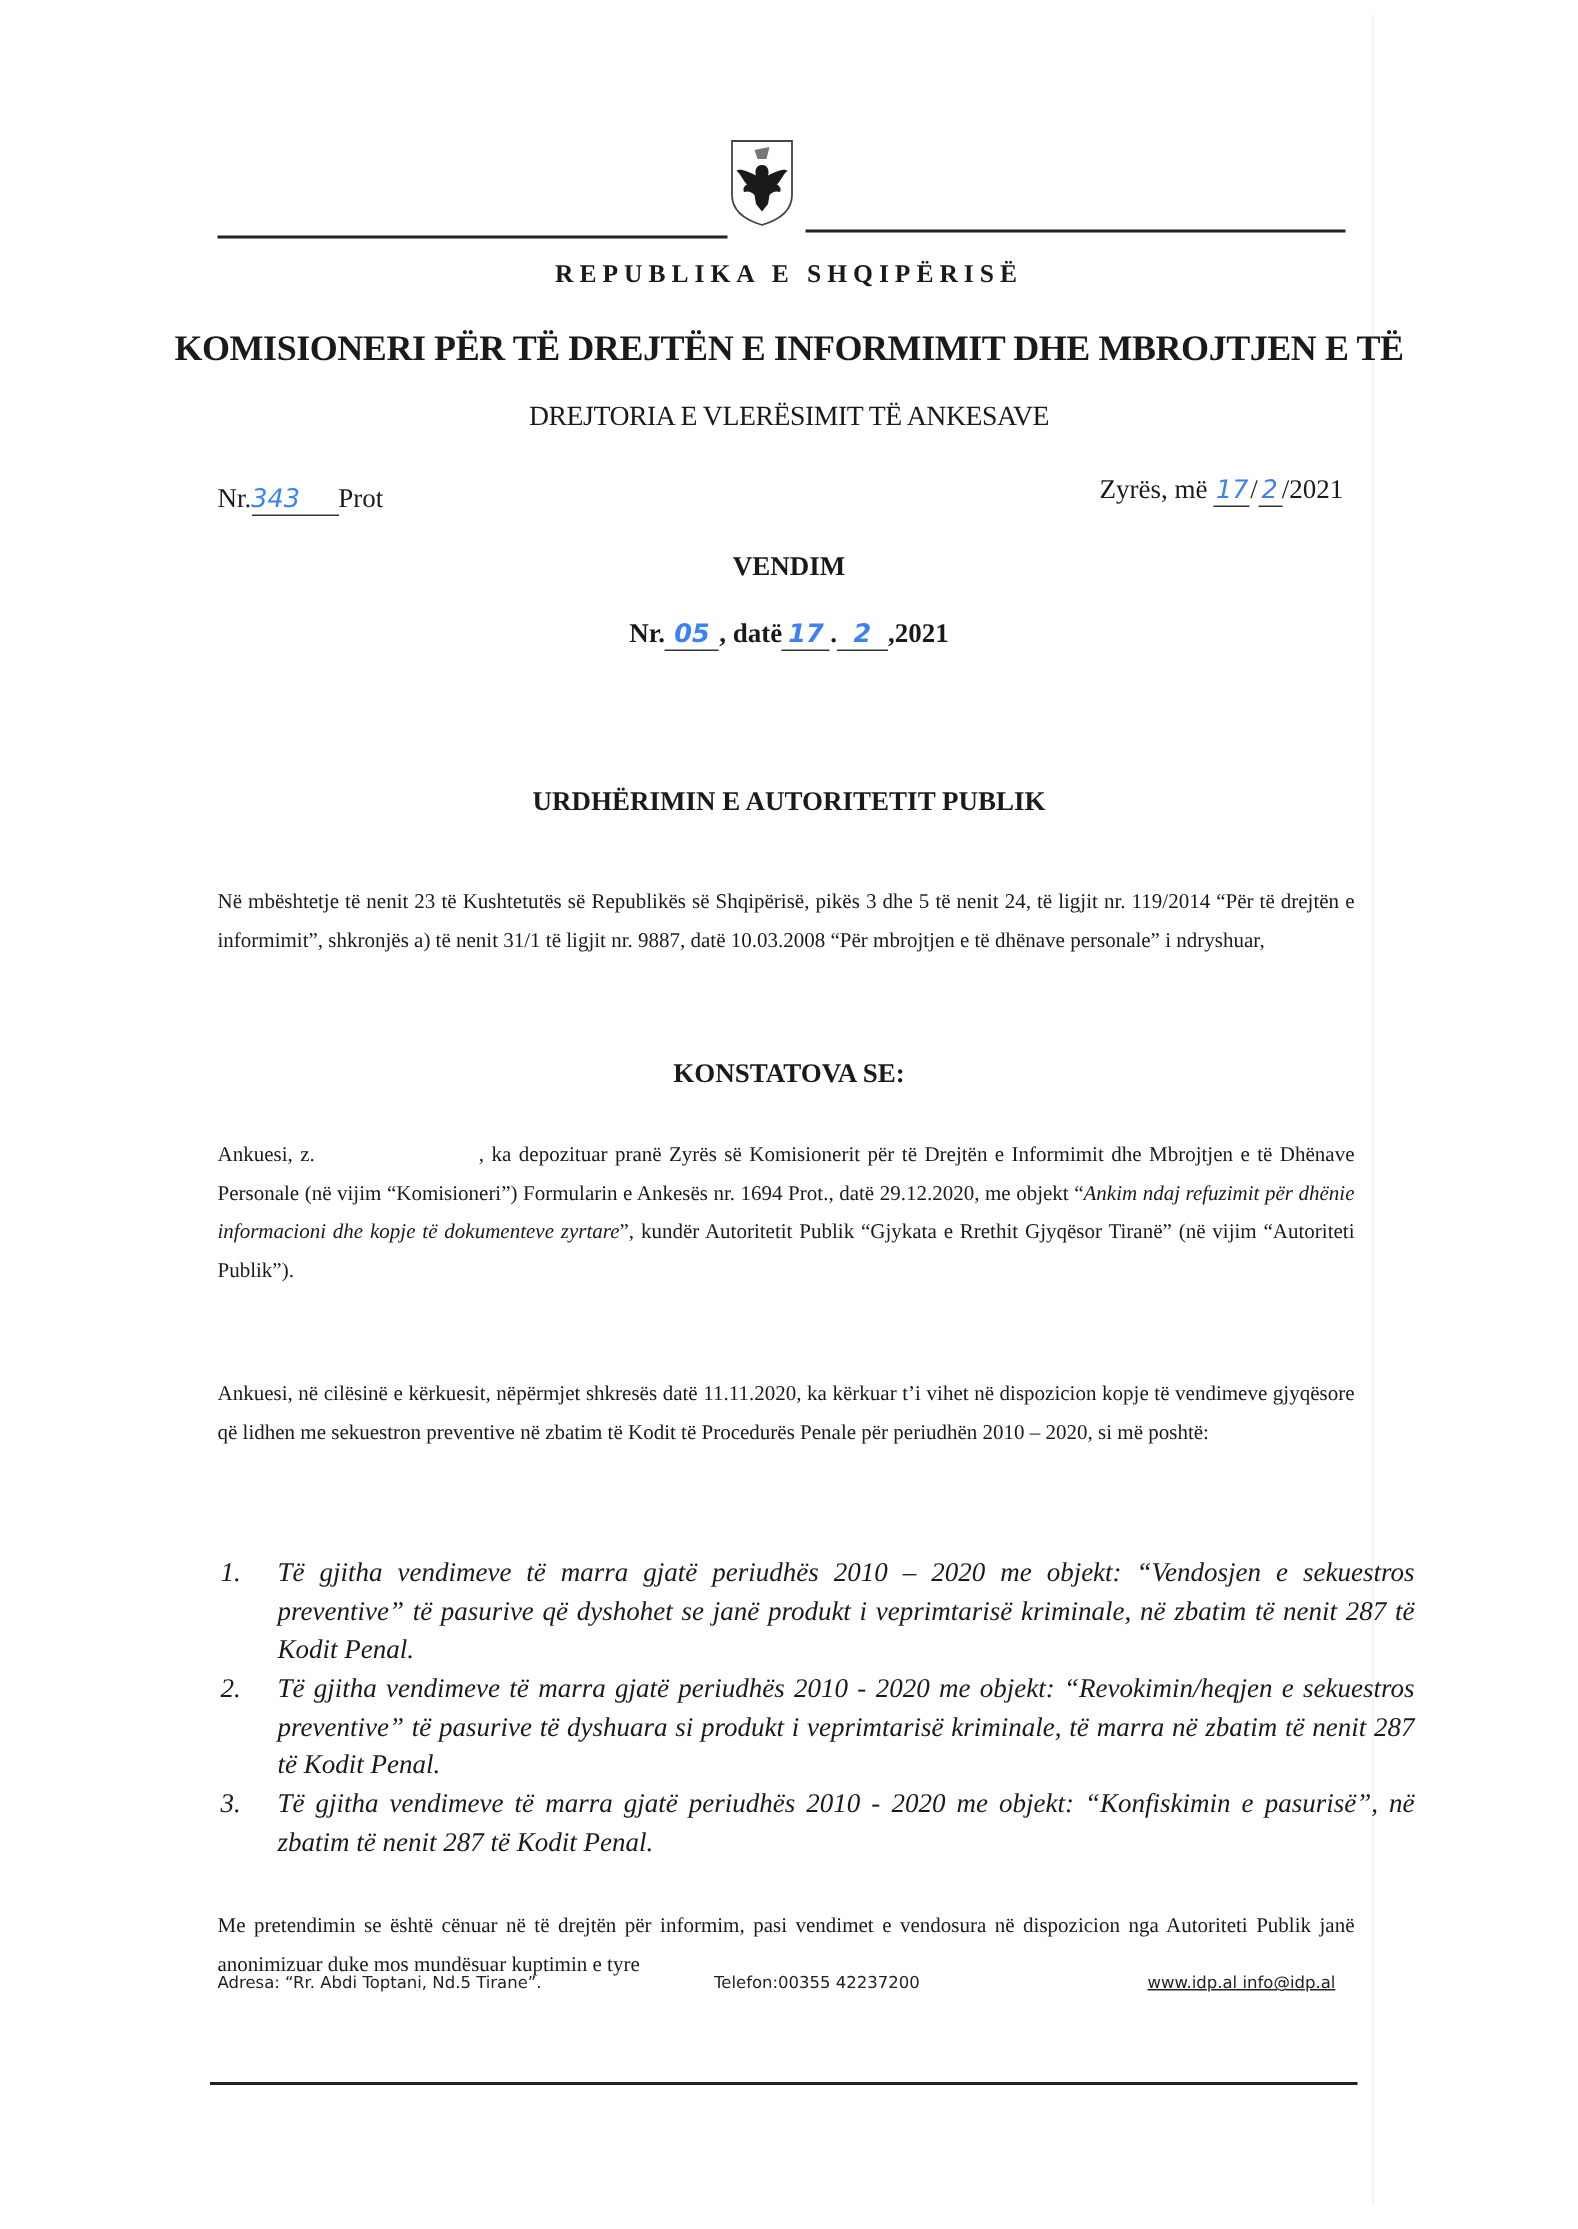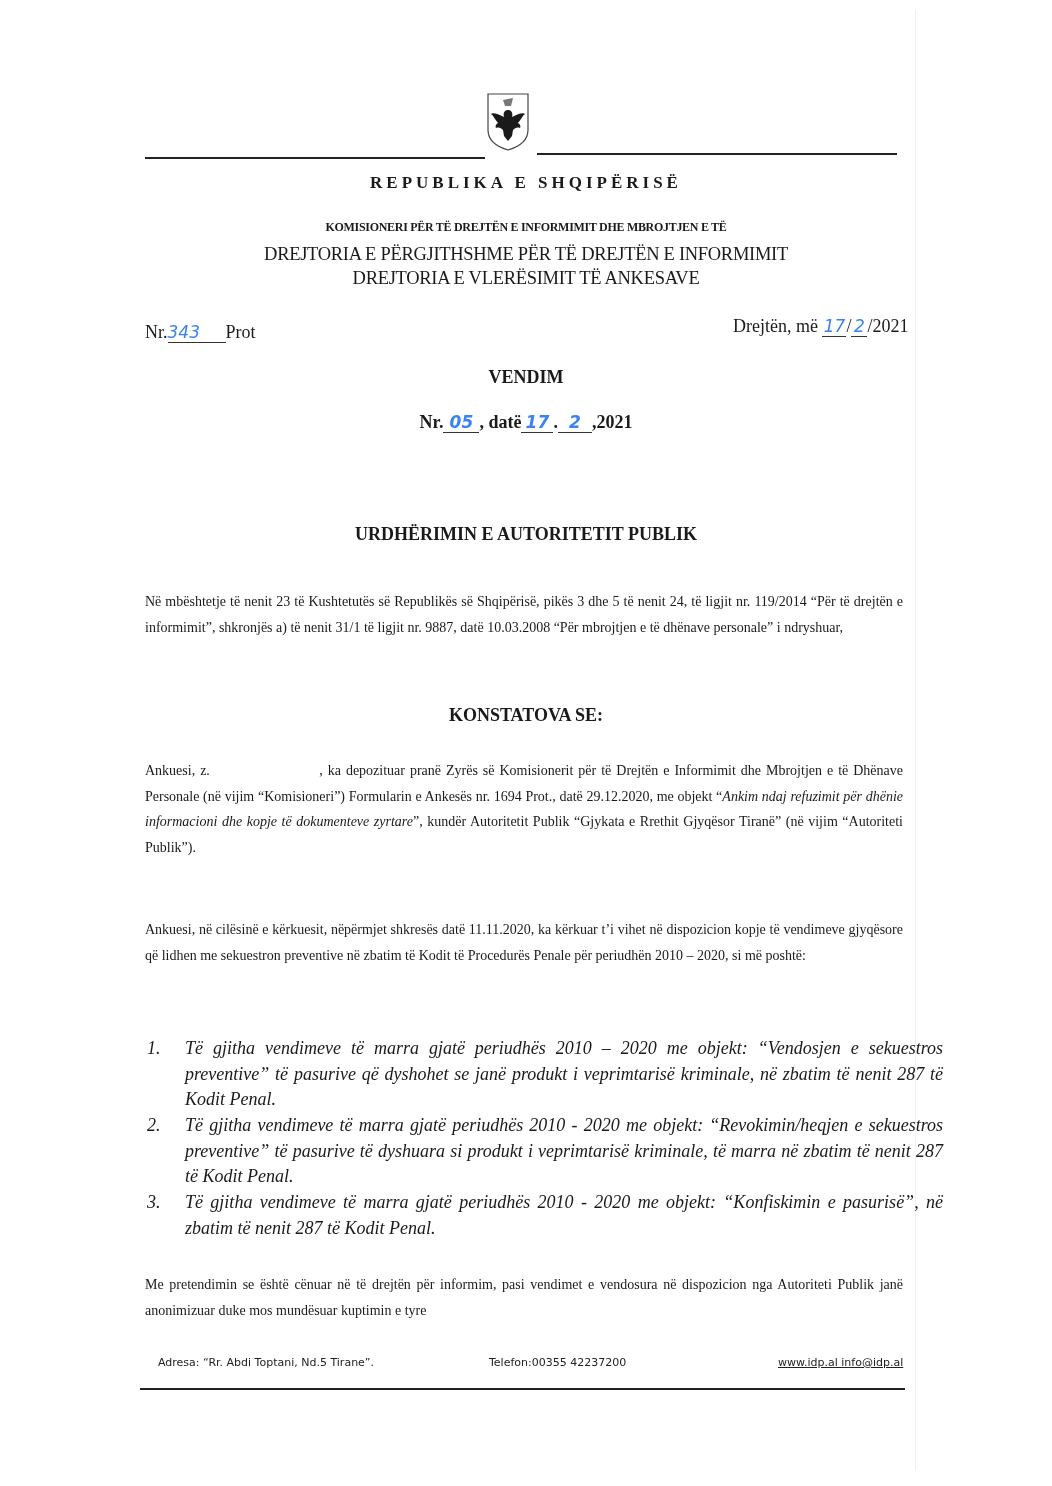--- a/index.html
+++ b/index.html
@@ -10,21 +10,21 @@
     .page { position: absolute; left: 0; top: 0; width: 1052px; height: 1486px; }
     .scan-edge { position: absolute; left: 915px; top: 10px; width: 1px; height: 1460px; background: #f1f1f1; }
 
     
     .emblem { position: absolute; left: 486px; top: 92px; width: 44px; height: 60px; }
     .rule-left { position: absolute; left: 145px; top: 157px; width: 340px; height: 2px; background: #222; }
     .rule-right { position: absolute; left: 537px; top: 153px; width: 360px; height: 2px; background: #222; }
     .republic { position: absolute; left: 0; width: 1052px; top: 173px; text-align: center;
       font-size: 17px; font-weight: bold; letter-spacing: 4px; }
     .inst1 { position: absolute; left: 0; width: 1052px; top: 220px; text-align: center;
-      font-size: 12px; font-weight: bold; letter-spacing: -0.3px; }
+      font-size: 24px; font-weight: bold; letter-spacing: -0.3px; }
     .inst2, .inst3 { position: absolute; left: 0; width: 1052px; text-align: center; font-size: 18.5px; letter-spacing: -0.3px; }
     .inst2 { top: 244px; } .inst3 { top: 268px; }
 
     
     .ref-left { position: absolute; left: 145px; top: 322px; font-size: 18px; }
     .ref-right { position: absolute; left: 733px; top: 316px; font-size: 18px; }
     .hand { font-family: "DejaVu Sans", sans-serif; color: #3b82f6; font-style: italic; font-size: 17px;
       display: inline-block; border-bottom: 1px solid #333; text-align: center; }
 
     .title { position: absolute; left: 0; width: 1052px; text-align: center; font-weight: bold; font-size: 18px; }
@@ -44,49 +44,48 @@
     .li { position: relative; padding-left: 40px; text-align: justify; }
     .li .num { position: absolute; left: 2px; top: 0; }
     .li1 { position: absolute; top: 1036px; left: 0; width: 758px; }
     .li2 { position: absolute; top: 1113px; left: 0; width: 758px; }
     .li3 { position: absolute; top: 1190px; left: 0; width: 758px; }
     .list-wrap { top: 0; }
 
     .p4 { top: 1272px; }
 
     .footer-rule { position: absolute; left: 140px; top: 1388px; width: 765px; height: 2px; background: #222; }
-    .footer { position: absolute; top: 1356px; font-family: "DejaVu Sans", "Liberation Sans", sans-serif; font-size: 11px; color: #222; margin-left: 13px; }
+    .footer { position: absolute; top: 1315px; font-family: "DejaVu Sans", "Liberation Sans", sans-serif; font-size: 11px; color: #222; }
     .f-addr { left: 145px; }
     .f-tel { left: 476px; }
     .f-web { left: 765px; text-decoration: underline; }
   </style>
 </head>
 <body>
 
 <div class="page">
   <div class="scan-edge"></div>
 
   <svg class="emblem" viewBox="0 0 44 60">
     <path d="M2 2 H42 V38 Q42 52 22 58 Q2 52 2 38 Z" fill="#fff" stroke="#444" stroke-width="1.2"></path>
     <path d="M17 8 L27 6 L25 14 L19 14 Z" fill="#777"></path>
     <path d="M22 18 C18 18 17 22 18 25 C12 22 7 20 5 22 C8 24 9 28 12 31 C10 32 9 34 10 36 C13 35 15 36 17 38 L18 44 L22 49 L26 44 L27 38 C29 36 31 35 34 36 C35 34 34 32 32 31 C35 28 36 24 39 22 C37 20 32 22 26 25 C27 22 26 18 22 18 Z" fill="#1a1a1a"></path>
   </svg>
   <div class="rule-left"></div>
   <div class="rule-right"></div>
 
   <div class="republic">REPUBLIKA E SHQIPËRISË</div>
   <div class="inst1">KOMISIONERI PËR TË DREJTËN E INFORMIMIT DHE MBROJTJEN E TË</div>
-  <div class="inst2">DREJTORIA E PËRGJITHSHME PËR TË DREJTËN E INFORMIMIT</div>
   <div class="inst3">DREJTORIA E VLERËSIMIT TË ANKESAVE</div>
 
   <div class="ref-left">
     <span>Nr.</span><span class="hand" style="width:58px;text-align:left;">343</span><span>Prot</span>
   </div>
   <div class="ref-right">
-    <span>Drejtën, më</span>
+    <span>Zyrës, më</span>
     <span class="hand" style="width:24px;">17</span><span>/</span><span class="hand" style="width:16px;">2</span><span>/2021</span>
   </div>
 
   <div class="title t-vendim">VENDIM</div>
   <div class="title t-nr">
     <span>Nr.</span><span class="hand" style="width:36px;">05</span><span>, datë</span><span class="hand" style="width:32px;">17</span><span>.</span><span class="hand" style="width:34px;">2</span><span>,2021</span>
   </div>
   <div class="title t-urdh">URDHËRIMIN E AUTORITETIT PUBLIK</div>
 
   <div class="para p1">Në mbështetje të nenit 23 të Kushtetutës së Republikës së Shqipërisë,  pikës 3 dhe 5 të nenit 24, të ligjit nr. 119/2014 “Për të drejtën e informimit”, shkronjës a) të nenit 31/1 të ligjit nr. 9887, datë 10.03.2008 “Për mbrojtjen e të dhënave personale” i ndryshuar,</div>

